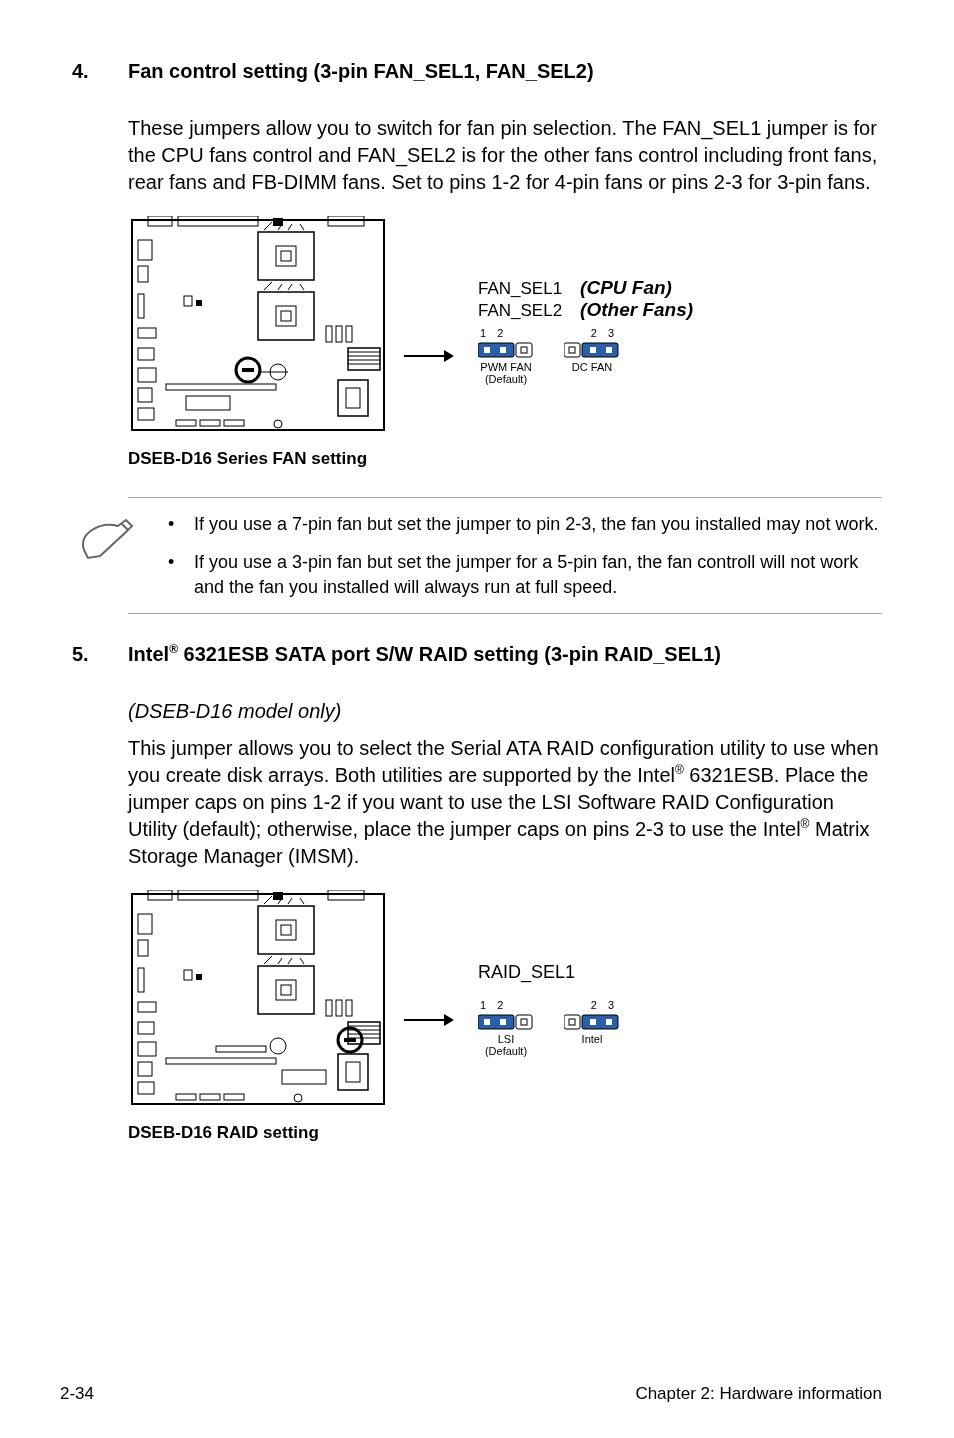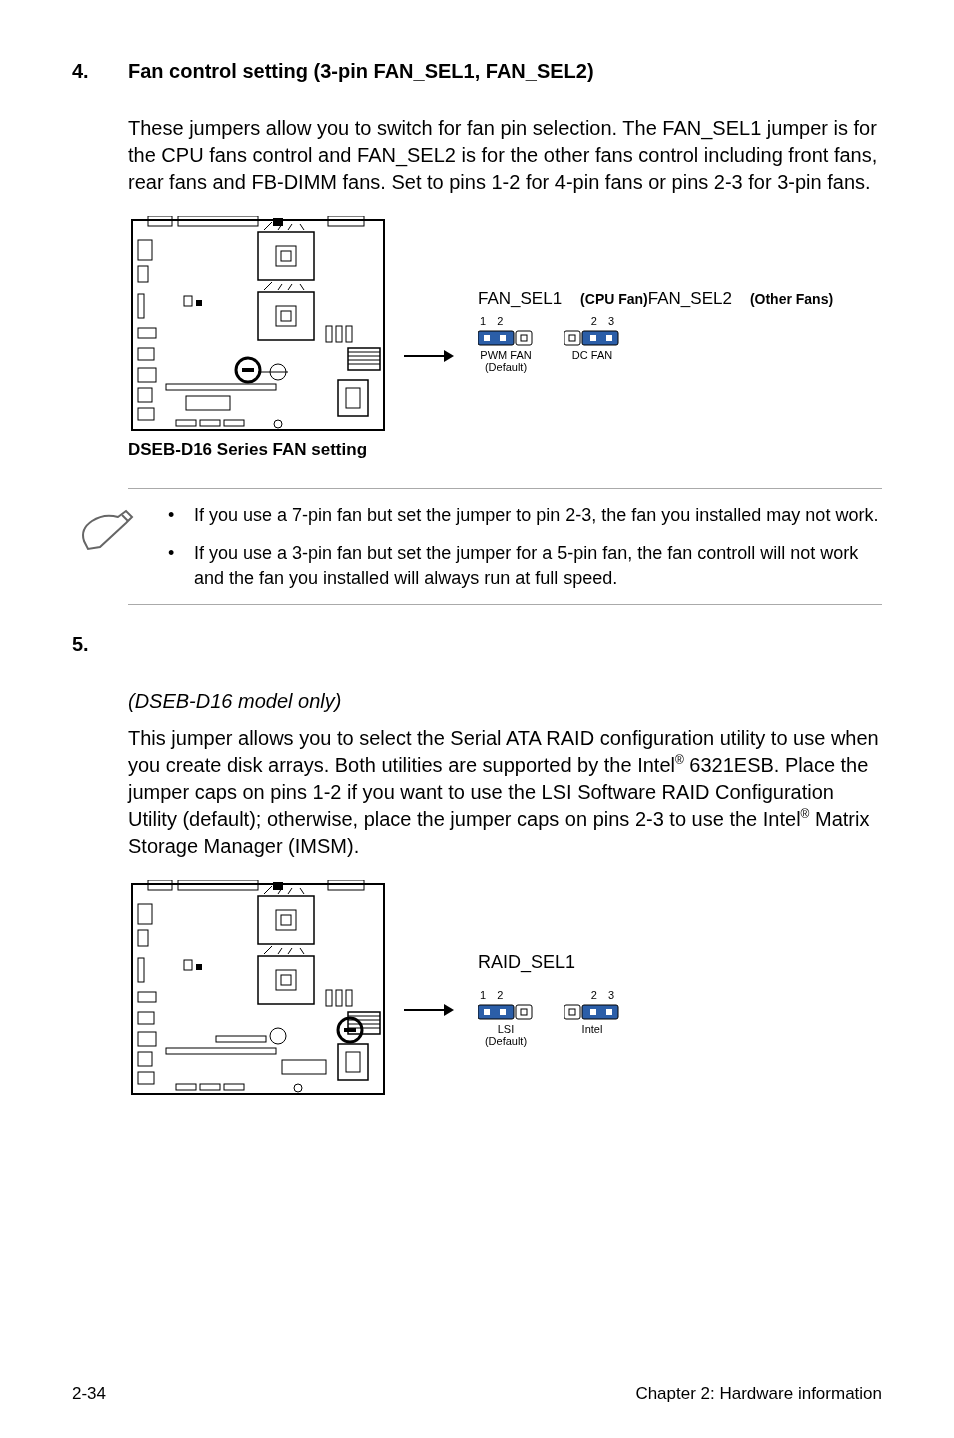--- a/index.html
+++ b/index.html
@@ -18,47 +18,47 @@
   .title { font-weight: bold; font-size: 20px; }
   .body-text { font-size: 20px; line-height: 1.35; margin-left: 56px; margin-top: 32px; }
   .italic { font-style: italic; }
   .sup { font-size: 0.6em; vertical-align: super; }
 
   
   .diagram-wrap { margin-left: 56px; margin-top: 20px; margin-bottom: 20px; }
   .diagram-row { display: flex; align-items: center; gap: 24px; }
 
   .board-svg { width: 260px; height: 220px; }
-  .board-caption { font-weight: bold; font-size: 17px; margin-top: 4px; margin-left: 0; }
+  .board-caption { font-weight: bold; font-size: 17px; margin-top: 13px; margin-left: 0; }
 
   .jumper-side1 { display: flex; flex-direction: column; align-items: flex-start; }
-  .jumper-labels { display:flex; flex-direction:row; align-items:flex-start; margin-bottom:6px;}
+  .jumper-labels { display:flex; flex-direction:column; align-items:flex-start; margin-bottom:6px;}
   .jumper-labels .line { display:flex; gap:18px; align-items:baseline; }
   .jumper-labels .main { font-size: 17px; }
-  .jumper-labels .side { font-size: 14px; font-weight: bold; }
+  .jumper-labels .side { font-size: 19px; font-weight: bold; font-style: italic; }
 
   .jumpers-row { display:flex; gap:30px; align-items:flex-start; }
   .jumper-block { display:flex; flex-direction:column; align-items:center; font-size:11px;justify-content:flex-end; }
   .pin-nums { font-size:11px; letter-spacing:4px; margin-bottom:2px; align-self:flex-start; padding-left:2px;}
   .pin-nums-right { align-self:flex-end; padding-right:2px; padding-left:0;}
   .jumper-svg { width:56px; height:18px; }
   .jumper-caption { font-size:11px; margin-top:2px; line-height:1.1; text-align:center;}
 
   .arrow-svg { width: 50px; height: 20px; }
 
   
   .note-block { display:flex; gap:24px; margin: 20px 0 28px 56px; border-top:1px solid #aaa; border-bottom:1px solid #aaa; padding: 14px 0 14px 0; }
   .note-icon-wrap { width:72px; flex-shrink:0; display:flex; align-items:flex-start; justify-content:center; padding-top:4px; margin-left:-56px;}
   .note-icon { width:60px; height:44px; }
   .note-list { font-size:18px; line-height:1.35; }
   .note-list .item { display:flex; gap:18px; margin-bottom:14px; }
   .note-list .item:last-child { margin-bottom:0; }
   .note-list .bullet { width:8px; flex-shrink:0; }
 
-  .footer { position:absolute; bottom:34px; left:72px; right:72px; display:flex; justify-content:space-between; font-size:17px; border-top: 0; }
+  .footer { position:absolute; bottom:34px; left:60px; right:72px; display:flex; justify-content:space-between; font-size:17px; border-top: 0; }
 </style>
 </head>
 <body>
 
 <div class="section">
   <div class="heading-row">
     <div class="num">4.</div>
     <div class="title">Fan control setting (3-pin FAN_SEL1, FAN_SEL2)</div>
   </div>
   <p class="body-text">These jumpers allow you to switch for fan pin selection. The FAN_SEL1 jumper is for the CPU fans control and FAN_SEL2 is for the other fans control including front fans, rear fans and FB-DIMM fans. Set to pins 1-2 for 4-pin fans or pins 2-3 for 3-pin fans.</p>
@@ -192,20 +192,23 @@
     <div class="item">
       <span class="bullet">•</span>
       <span>If you use a 3-pin fan but set the jumper for a 5-pin fan, the fan controll will not work and the fan you installed will always run at full speed.</span>
     </div>
   </div>
 </div>
 
 <div class="section">
   <div class="heading-row">
     <div class="num">5.</div>
+    <div class="title">
+      <span>Intel</span><span class="sup">®</span><span> 6321ESB SATA port S/W RAID setting (3-pin RAID_SEL1)</span>
+    </div>
   </div>
   <p class="body-text italic">(DSEB-D16 model only)</p>
   <p class="body-text" style="margin-top:10px;">
     <span>This jumper allows you to select the Serial ATA RAID configuration utility to use when you create disk arrays. Both utilities are supported by the Intel</span><span class="sup">®</span><span> 6321ESB. Place the jumper caps on pins 1-2 if you want to use the LSI Software RAID Configuration Utility (default); otherwise, place the jumper caps on pins 2-3 to use the Intel</span><span class="sup">®</span><span> Matrix Storage Manager (IMSM).</span>
   </p>
 
   <div class="diagram-wrap">
     <div class="diagram-row">
       <svg class="board-svg" viewBox="0 0 260 220">
         <rect x="4" y="4" width="252" height="210" fill="none" stroke="#000" stroke-width="2"></rect>
@@ -291,19 +294,20 @@
               <rect x="26" y="6" width="6" height="6" fill="#fff"></rect>
               <rect x="42" y="6" width="6" height="6" fill="#fff"></rect>
             </svg>
             <div class="jumper-caption">
               <span>Intel</span>
             </div>
           </div>
         </div>
       </div>
     </div>
+    <div class="board-caption">DSEB-D16 RAID setting</div>
   </div>
 </div>
 
 <div class="footer">
   <span>2-34</span>
   <span>Chapter 2: Hardware information</span>
 </div>
 
 </body></html>

